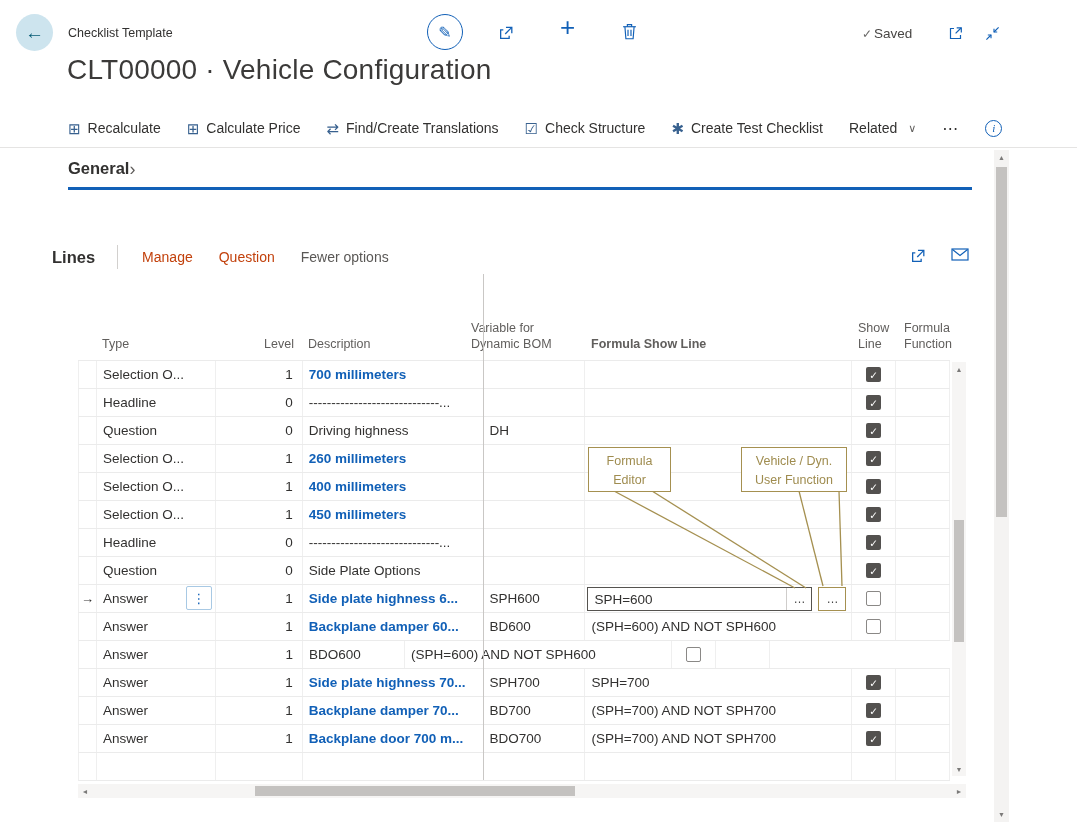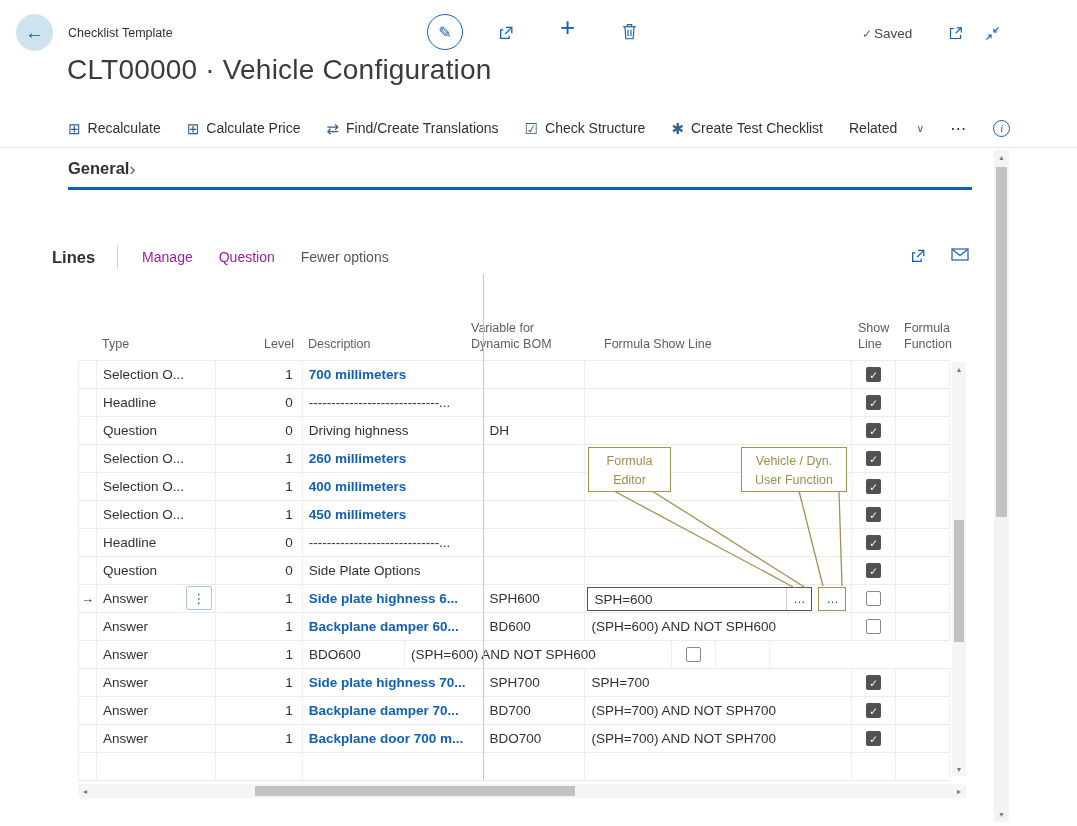--- a/index.html
+++ b/index.html
@@ -19,46 +19,46 @@
   .saved{position:absolute;left:862px;top:26px;font-size:13.5px;color:#484644;display:flex;align-items:center;gap:2px;}
   .saved .chk{color:#6b6a68;font-size:12px;}
   .icon-popout{left:948px;top:25px;}
   .icon-minimize{left:985px;top:26px;}
   .page-title{position:absolute;left:67px;top:54px;font-size:28px;font-weight:400;color:#3b3a39;letter-spacing:.2px;}
   
   .action-bar{position:absolute;left:68px;right:84px;top:110px;height:36px;display:flex;align-items:center;gap:26px;font-size:14px;}
   .action-item{display:flex;align-items:center;gap:7px;cursor:pointer;white-space:nowrap;}
   .action-glyph{font-size:15px;color:#38618f;line-height:1;}
   .action-right{margin-left:auto;display:flex;align-items:center;gap:26px;}
-  .related{display:flex;align-items:center;gap:19px;cursor:pointer;}
+  .related{display:flex;align-items:center;gap:11px;cursor:pointer;}
   .rel-chevron{color:#605e5c;font-size:11px;}
   .overflow{color:#323130;font-size:16px;letter-spacing:1px;cursor:pointer;}
   .info-icon{width:17px;height:17px;border:1.4px solid var(--accent);border-radius:50%;color:var(--accent);
              font-size:11px;font-style:italic;display:flex;align-items:center;justify-content:center;
              font-family:"Liberation Serif",serif;box-sizing:border-box;cursor:pointer;}
   .bar-divider{position:absolute;left:0;right:0;top:147px;height:1px;background:#e5e4e3;}
   
   .general-hdr{position:absolute;left:68px;top:159px;font-size:16.5px;font-weight:700;display:flex;align-items:center;gap:0;cursor:pointer;}
   .general-chevron{font-weight:400;color:#605e5c;font-size:18px;line-height:1;}
   .general-underline{position:absolute;left:68px;top:187px;width:904px;height:3px;background:var(--accent);}
   
   .lines-hdr{position:absolute;left:52px;top:244px;height:26px;display:flex;align-items:center;}
   .lines-title{font-size:16.5px;font-weight:700;margin-right:22px;}
   .lines-div{width:1px;height:24px;background:#d2d0ce;margin-right:24px;}
-  .lines-tab{font-size:14px;margin-right:26px;color:#a21caf;cursor:pointer;}
+  .lines-tab{font-size:14px;margin-right:26px;color:#c2410c;cursor:pointer;}
   .lines-tab.muted{color:#5a5856;}
   .part-icons{position:absolute;left:910px;top:247px;display:flex;gap:24px;}
   .part-icons .pi{color:var(--accent);cursor:pointer;}
   
   .table{position:absolute;left:78px;top:272px;width:888px;height:508px;}
   .freeze{position:absolute;left:405px;top:2px;height:506px;width:1px;background:#c9c7c5;z-index:2;}
   .t-head{position:absolute;left:0;top:0;width:872px;height:88px;}
   .t-head .h{position:absolute;bottom:8px;font-size:12.5px;color:#605e5c;white-space:pre-line;line-height:1.3;}
   .h-type{left:24px;} .h-level{right:656px;} .h-desc{left:230px;} .h-var{left:393px;}
-  .h-formula{left:526px;} .h-show{left:780px;} .h-ffunc{left:826px;}
+  .h-formula{left:513px;font-weight:bold;} .h-show{left:780px;} .h-ffunc{left:826px;}
   .t-body{position:absolute;left:0;top:88px;width:872px;border-top:1px solid #ebebeb;}
   .t-row{display:flex;height:28px;border-bottom:1px solid #ebebeb;border-left:1px solid #efefef;box-sizing:border-box;background:#fff;}
   .td{box-sizing:border-box;border-right:1px solid #efefef;height:100%;display:flex;align-items:center;
       font-size:13.5px;padding:0 6px;overflow:hidden;white-space:nowrap;}
   .c0{width:18px;padding:0;justify-content:center;}
   .c1{width:119px;position:relative;}
   .c2{width:87px;justify-content:flex-end;padding-right:9px;}
   .c3{width:181px;}
   .c4{width:102px;}
   .c5{width:267px;position:relative;}

